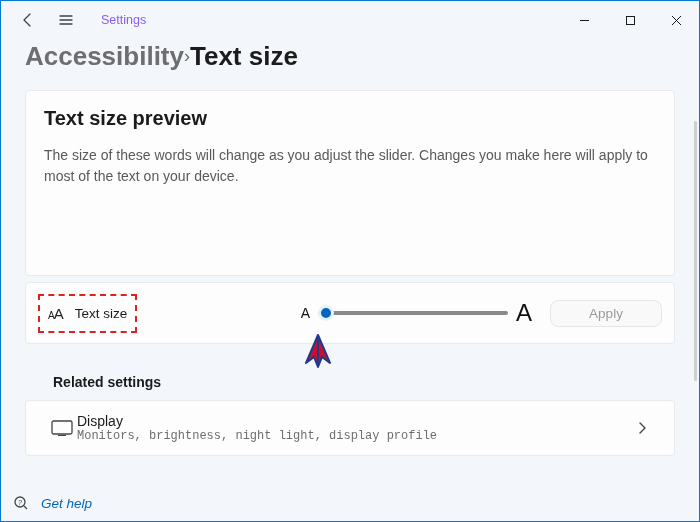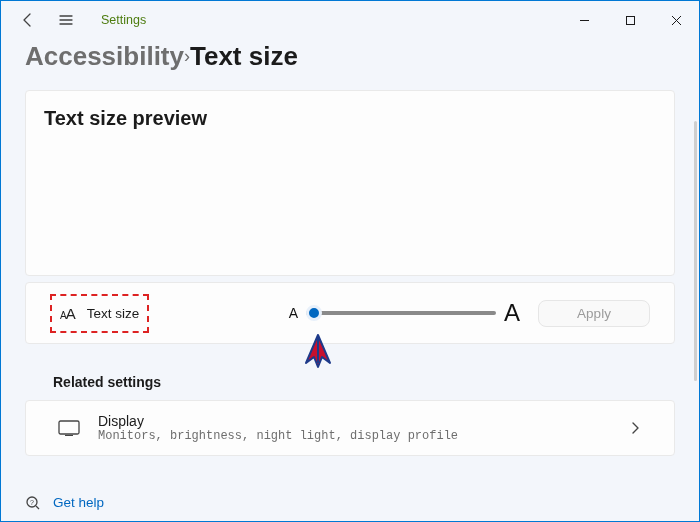--- a/index.html
+++ b/index.html
@@ -2,53 +2,53 @@
 <html><head>
 <meta charset="utf-8">
 <style>
   * { box-sizing: border-box; margin: 0; padding: 0; }
   html, body { width: 700px; height: 522px; font-family: "Segoe UI", sans-serif; background: #f3f6fb; overflow: hidden; }
   body { border: 1px solid #0078d4; position: relative; }
   .titlebar { display: flex; align-items: center; height: 38px; background: #f3f6fb; }
   .tb-left { display: flex; align-items: center; gap: 4px; padding-left: 10px; }
   .icon-btn { width: 34px; height: 34px; display: flex; align-items: center; justify-content: center; background: transparent; border: none; cursor: pointer; color: #424242; }
   .icon-btn svg { width: 16px; height: 16px; }
-  .title { font-size: 12.5px; color: #4d7c0f; margin-left: 14px; }
+  .title { font-size: 12.5px; color: #8b5cf6; margin-left: 14px; }
   .tb-right { margin-left: auto; display: flex; }
   .winbtn { width: 46px; height: 30px; display: flex; align-items: center; justify-content: center; background: transparent; border: none; cursor: pointer; color: #1b1b1b; }
   .winbtn svg { width: 11px; height: 11px; }
   .content { padding: 2px 24px 0 24px; height: calc(100% - 38px); overflow-y: auto; position: relative; }
   .breadcrumb { display: flex; align-items: center; gap: 0; font-size: 26px; margin-bottom: 18px; }
   .bc-parent { color: #6e6e6e; font-weight: 600; cursor: pointer; }
   .bc-sep { color: #6e6e6e; font-size: 18px; }
   .bc-current { color: #1b1b1b; font-weight: 600; }
   .card { background: #fdfdfd; border: 1px solid #e9e9e9; border-radius: 4px; margin-bottom: 6px; }
   .preview-card { padding: 16px 18px; min-height: 186px; }
   .preview-title { font-size: 20px; font-weight: 600; color: #1b1b1b; margin-bottom: 15px; }
   .preview-text { font-size: 14px; color: #595959; line-height: 1.5; }
-  .slider-card { display: flex; align-items: center; padding: 10px 24px; min-height: 62px; }
+  .slider-card { display: flex; align-items: center; padding: 10px 12px; min-height: 62px; }
   .slider-label-box { display: flex; align-items: center; gap: 12px; padding: 9px 8px; border: 2px dashed #d22; }
   .aA-icon { font-size: 15px; letter-spacing: -1px; color: #222; }
   .aA-icon .small { font-size: 10px; }
   .slider-label { font-size: 13.5px; color: #1b1b1b; }
   .slider-group { margin-left: auto; display: flex; align-items: center; gap: 8px; }
   .a-small { font-size: 14px; color: #111; }
   .a-big { font-size: 24px; color: #111; }
   .slider { -webkit-appearance: none; width: 190px; height: 4px; background: #8a8a8a; border-radius: 2px; outline: none; }
   .slider::-webkit-slider-thumb { -webkit-appearance: none; width: 16px; height: 16px; border-radius: 50%; background: #0067c0; border: 3px solid #e8f0fa; cursor: pointer; }
   .slider::-moz-range-thumb { width: 12px; height: 12px; border-radius: 50%; background: #0067c0; border: 3px solid #e8f0fa; cursor: pointer; }
   .apply-btn { width: 112px; height: 27px; margin-left: 10px; background: #f9f9f9; border: 1px solid #e6e6e6; border-radius: 8px; font-size: 13.5px; color: #9b9b9b; cursor: default; }
   .section-title { font-size: 14px; font-weight: 600; color: #1b1b1b; margin: 30px 0 10px 2px; padding-left: 26px; }
-  .setting-row { display: flex; align-items: center; padding: 12px 32px; gap: 18px; cursor: pointer; }
+  .setting-row { display: flex; align-items: center; padding: 12px 25px; gap: 4px; cursor: pointer; }
   .display-icon { width: 22px; height: 16px; }
   .setting-text { display: flex; flex-direction: column; }
   .setting-label { font-size: 14px; color: #1b1b1b; }
   .setting-desc { font-size: 12px; color: #6e6e6e; font-family: Liberation Mono, monospace; }
   .chevron { margin-left: auto; color: #444; }
-  .help-row { position: absolute; left: 24px; bottom: 10px; display: flex; align-items: flex-start; gap: 12px; }
+  .help-row { position: absolute; left: 12px; bottom: 10px; display: flex; align-items: flex-end; gap: 12px; font-style: italic; }
   .help-link { font-size: 13.5px; color: #0067c0; cursor: pointer; }
   .scroll-hint { position: absolute; right: 2px; top: 82px; width: 3px; height: 260px; background: #cfcfcf; border-radius: 2px; }
   .cursor-overlay { position: absolute; left: 301px; top: 332px; pointer-events: none; }
 </style>
 </head>
 <body>
 
 <div class="titlebar">
   <div class="tb-left">
     <button class="icon-btn">
@@ -86,20 +86,21 @@
   <div class="scroll-hint"></div>
 
   <div class="breadcrumb">
     <span class="bc-parent">Accessibility</span>
     <span class="bc-sep">›</span>
     <span class="bc-current">Text size</span>
   </div>
 
   <div class="card preview-card">
     <div class="preview-title">Text size preview</div>
+    <div class="preview-text">The size of these words will change as you adjust the slider. Changes you make here will apply to most of the text on your device.</div>
   </div>
 
   <div class="card slider-card">
     <div class="slider-label-box">
       <span class="aA-icon"><span class="small">A</span>A</span>
       <span class="slider-label">Text size</span>
     </div>
     <div class="slider-group">
       <span class="a-small">A</span>
       <input type="range" min="0" max="100" value="0" class="slider" style="">

